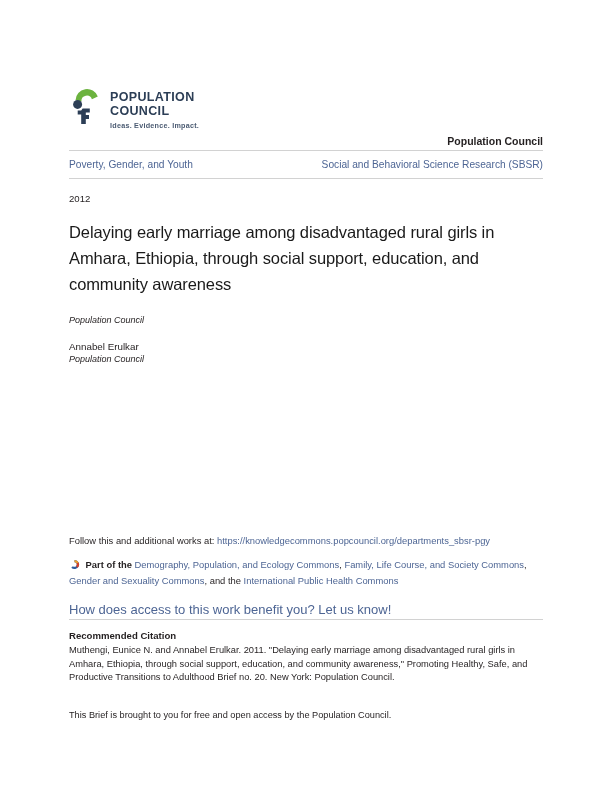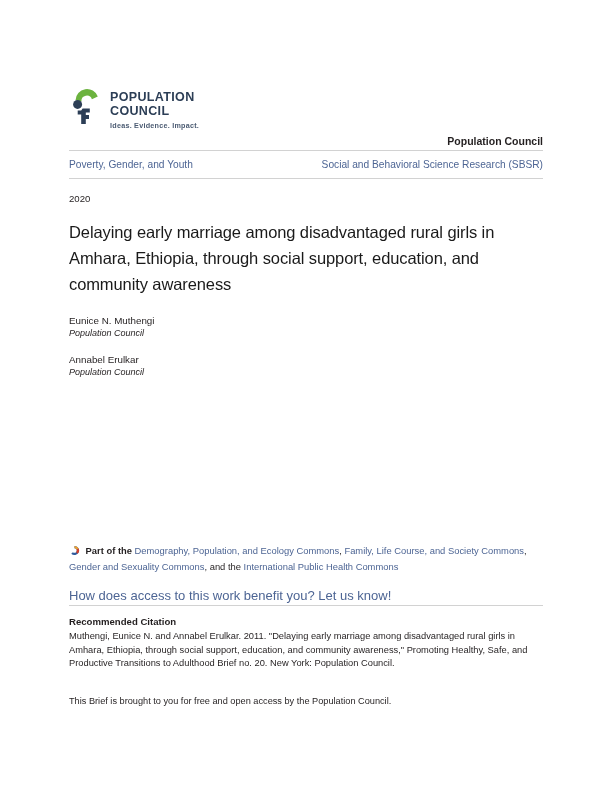--- a/index.html
+++ b/index.html
@@ -225,37 +225,40 @@
 
     <hr class="rule">
 
     <div class="navrow">
       <a href="#">Poverty, Gender, and Youth</a>
       <a href="#">Social and Behavioral Science Research (SBSR)</a>
     </div>
 
     <hr class="rule">
 
-    <div class="year">2020</div>
+    <div class="year">2012</div>
     <div class="title">Delaying early marriage among disadvantaged rural girls in Amhara, Ethiopia, through social support, education, and community awareness</div>
 
     <div class="authors">
       <div class="author">
-        <div class="author-name">Eunice N. Muthengi</div>
         <div class="author-affil">Population Council</div>
       </div>
       <div class="author">
         <div class="author-name">Annabel Erulkar</div>
         <div class="author-affil">Population Council</div>
       </div>
     </div>
   </div>
 
   <div class="followblock">
 
+    <div class="follow-line">
+      <span>Follow this and additional works at:</span>
+      <a href="#" class="link">https://knowledgecommons.popcouncil.org/departments_sbsr-pgy</a>
+    </div>
 
     <div class="part-line">
       <svg class="dc-icon" viewBox="0 0 24 24">
         <path d="M12 2 A10 10 0 1 1 4.9 19.1 L8.4 15.6 A5 5 0 1 0 12 7 Z" fill="#2f5b9c"></path>
         <path d="M12 2 A10 10 0 0 1 21.1 7.9 L16.6 10 A5 5 0 0 0 12 7 Z" fill="#f0a02a"></path>
         <path d="M21.1 7.9 A10 10 0 0 1 19.1 19.1 L15.6 15.6 A5 5 0 0 0 16.6 10 Z" fill="#d4402a"></path>
       </svg>
       <span style="font-weight:bold;">Part of the</span>
       <a href="#" class="link">Demography, Population, and Ecology Commons</a><span>,</span>
       <a href="#" class="link">Family, Life Course, and Society Commons</a><span>,</span>

